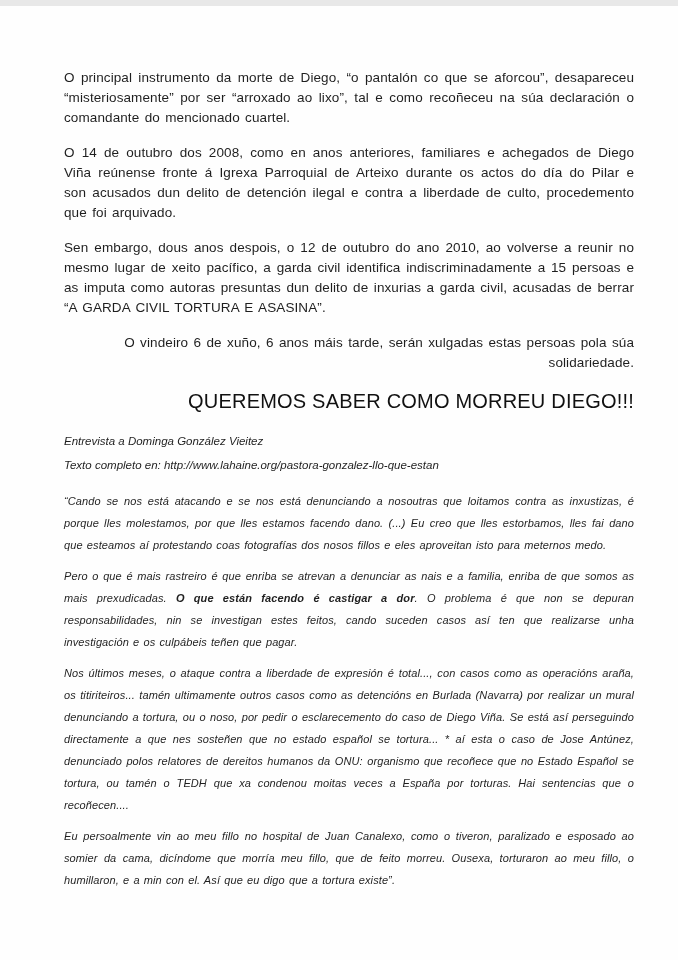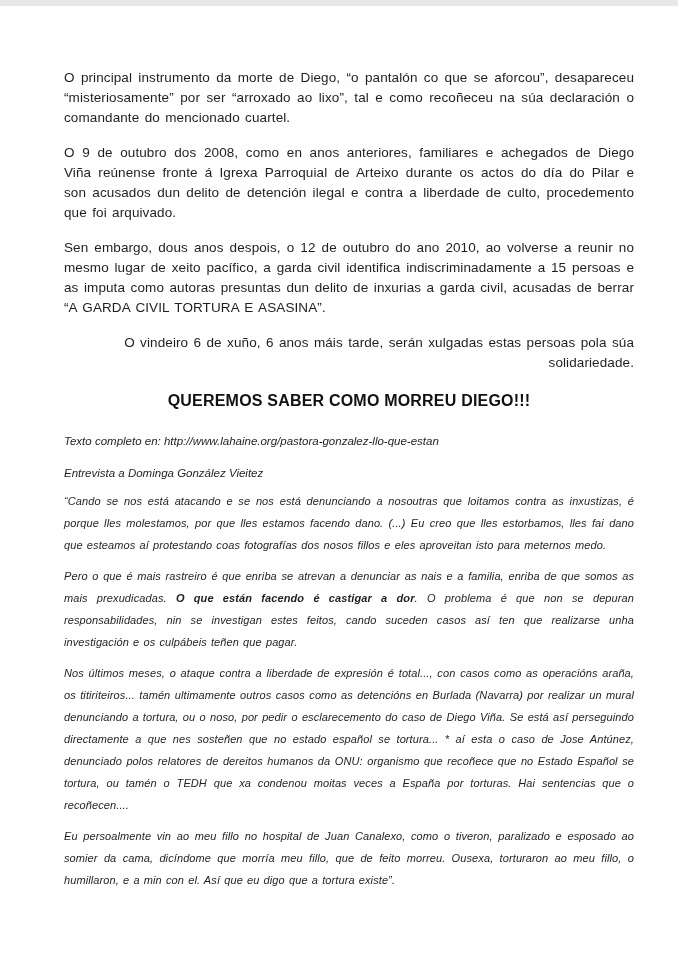--- a/index.html
+++ b/index.html
@@ -30,24 +30,24 @@
     text-align:justify;
     letter-spacing:0.1px;
     word-spacing:1.5px;
   }
   .body-para.last{
     margin-bottom:17px;
     text-align:right;
   }
   .heading{
     margin:0 0 22px 0;
-    font-size:16px;
+    font-size:20px;
     line-height:22px;
-    font-weight:bold;
-    text-align:center;
+    font-weight:normal;
+    text-align:right;
     color:var(--ink-strong);
     letter-spacing:0.2px;
   }
   .byline{
     margin:0 0 9px 0;
     font-size:11.5px;
     line-height:15px;
     font-style:italic;
     text-align:left;
   }
@@ -67,31 +67,31 @@
     font-weight:bold;
   }
 </style>
 </head>
 <body>
 
 <div class="page">
 
   <p class="body-para">O principal instrumento da morte de Diego, “o pantalón co que se aforcou”, desapareceu “misteriosamente” por ser “arroxado ao lixo”, tal e como recoñeceu na súa declaración o comandante do mencionado cuartel.</p>
 
-  <p class="body-para">O 9 de outubro dos 2008, como en anos anteriores, familiares e achegados de Diego Viña reúnense fronte á Igrexa Parroquial de Arteixo durante os actos do día do Pilar e son acusados dun delito de detención ilegal e contra a liberdade de culto, procedemento que foi arquivado.</p>
+  <p class="body-para">O 14 de outubro dos 2008, como en anos anteriores, familiares e achegados de Diego Viña reúnense fronte á Igrexa Parroquial de Arteixo durante os actos do día do Pilar e son acusados dun delito de detención ilegal e contra a liberdade de culto, procedemento que foi arquivado.</p>
 
   <p class="body-para">Sen embargo, dous anos despois, o 12 de outubro do ano 2010, ao volverse a reunir no mesmo lugar de xeito pacífico, a garda civil identifica indiscriminadamente a 15 persoas e as imputa como autoras presuntas dun delito de inxurias a garda civil, acusadas de berrar “A GARDA CIVIL TORTURA E ASASINA”.</p>
 
   <p class="body-para last">O vindeiro 6 de xuño, 6 anos máis tarde, serán xulgadas estas persoas pola súa solidariedade.</p>
 
   <h1 class="heading">QUEREMOS SABER COMO MORREU DIEGO!!!</h1>
 
+  <p class="byline">Entrevista a Dominga González Vieitez</p>
+
   <p class="byline last">Texto completo en: http://www.lahaine.org/pastora-gonzalez-llo-que-estan</p>
-
-  <p class="byline">Entrevista a Dominga González Vieitez</p>
 
   <p class="quote-para">“Cando se nos está atacando e se nos está denunciando a nosoutras que loitamos contra as inxustizas, é porque lles molestamos, por que lles estamos facendo dano. (...) Eu creo que lles estorbamos, lles fai dano que esteamos aí protestando coas fotografías dos nosos fillos e eles aproveitan isto para meternos medo.</p>
 
   <p class="quote-para"><span>Pero o que é mais rastreiro é que enriba se atrevan a denunciar as nais e a familia, enriba de que somos as mais prexudicadas. </span><strong>O que están facendo é castigar a dor</strong><span>. O problema é que non se depuran responsabilidades, nin se investigan estes feitos, cando suceden casos así ten que realizarse unha investigación e os culpábeis teñen que pagar.</span></p>
 
   <p class="quote-para">Nos últimos meses, o ataque contra a liberdade de expresión é total..., con casos como as operacións araña, os titiriteiros... tamén ultimamente outros casos como as detencións en Burlada (Navarra) por realizar un mural denunciando a tortura, ou o noso, por pedir o esclarecemento do caso de Diego Viña. Se está así perseguindo directamente a que nes sosteñen que no estado español se tortura... * aí esta o caso de Jose Antúnez, denunciado polos relatores de dereitos humanos da ONU: organismo que recoñece que no Estado Español se tortura, ou tamén o TEDH que xa condenou moitas veces a España por torturas. Hai sentencias que o recoñecen....</p>
 
   <p class="quote-para">Eu persoalmente vin ao meu fillo no hospital de Juan Canalexo, como o tiveron, paralizado e esposado ao somier da cama, dicíndome que morría meu fillo, que de feito morreu. Ousexa, torturaron ao meu fillo, o humillaron, e a min con el. Así que eu digo que a tortura existe”.</p>
 
 </div>

